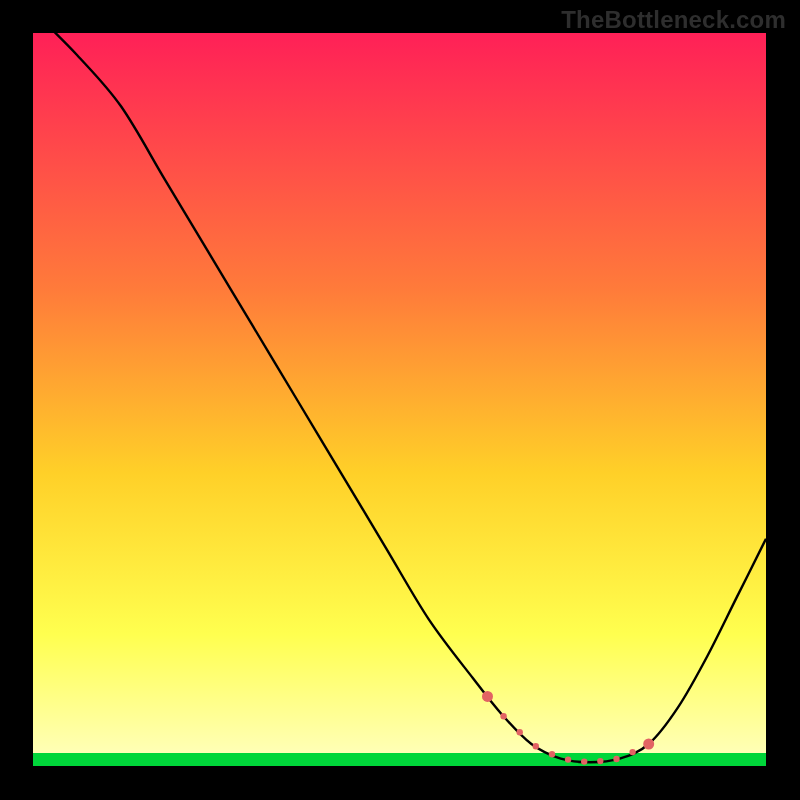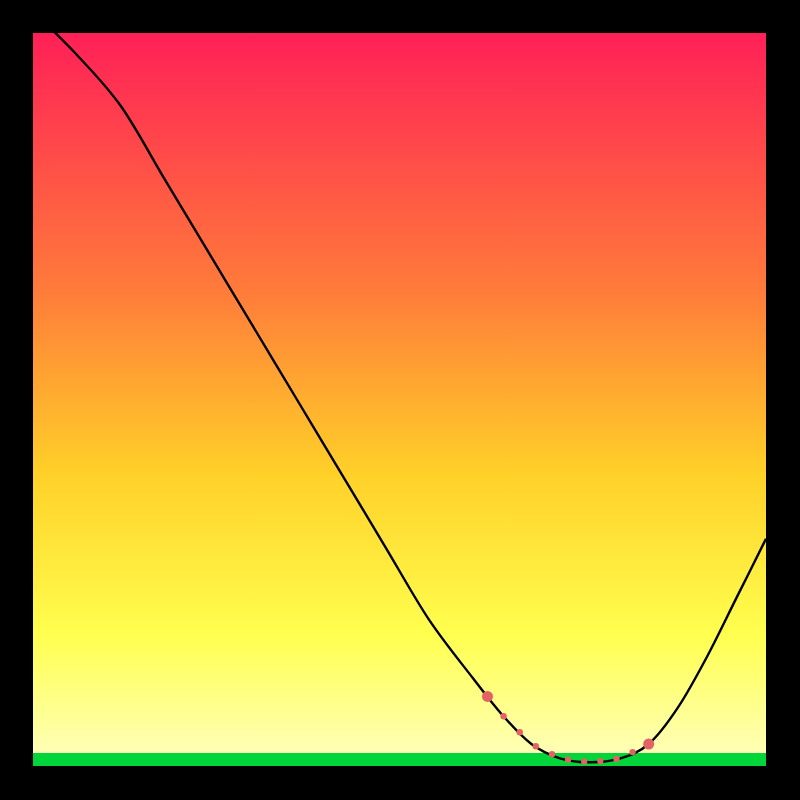--- a/index.html
+++ b/index.html
@@ -6,20 +6,21 @@
   html, body { width: 800px; height: 800px; overflow: hidden; background: #000; font-family: Arial, Helvetica, sans-serif; }
   .frame { position: relative; width: 800px; height: 800px; background: #000; }
   .watermark { position: absolute; top: 6px; right: 14px; color: #2e2e2e; font-size: 24px; font-weight: 600; letter-spacing: 0.2px; }
   .plot { position: absolute; left: 33px; top: 33px; width: 733px; height: 733px; }
   .plot svg { display: block; }
 </style>
 </head>
 <body>
 
 <div class="frame">
+  <div class="watermark">TheBottleneck.com</div>
   <div class="plot">
     <svg id="chart-svg" viewBox="0 0 733 733" width="733" height="733" preserveAspectRatio="none">
       <defs>
         <linearGradient id="heat" x1="0" y1="0" x2="0" y2="1">
           <stop id="g0" offset="0%" stop-color="#ff2057"></stop>
           <stop id="g1" offset="35%" stop-color="#ff7b3a"></stop>
           <stop id="g2" offset="60%" stop-color="#ffd028"></stop>
           <stop id="g3" offset="82%" stop-color="#ffff4f"></stop>
           <stop id="g4" offset="100%" stop-color="#ffffc1"></stop>
         </linearGradient>

